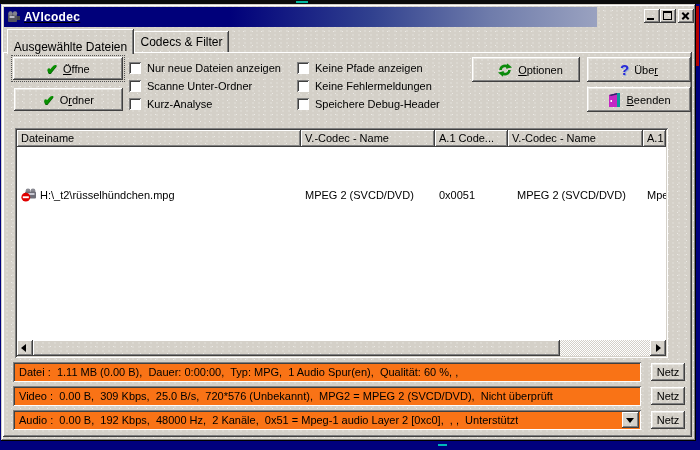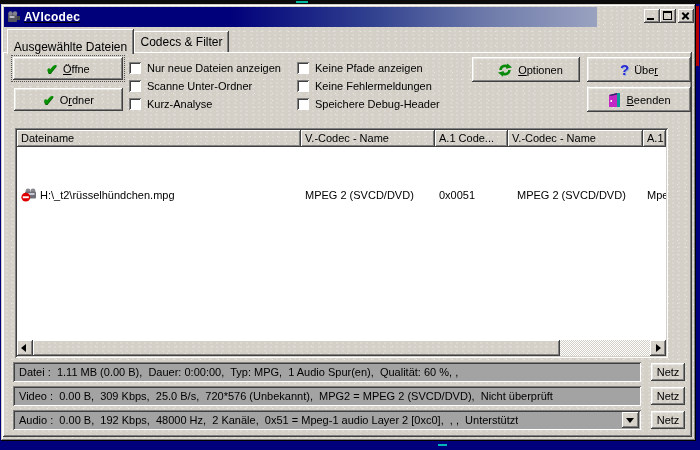--- a/index.html
+++ b/index.html
@@ -62,21 +62,21 @@
 
   #hscroll { position:absolute; left:2px; right:2px; bottom:2px; height:16px;
     background-image: conic-gradient(#ffffff 25%, #d4d0c8 0 50%, #ffffff 0 75%, #d4d0c8 0); background-size:2px 2px; }
   .sbtn { position:absolute; top:0; width:16px; height:16px; }
   .tri { position:absolute; width:0; height:0; }
   .tri-left  { left:4px; top:4px; border-top:4px solid transparent; border-bottom:4px solid transparent; border-right:5px solid #000; }
   .tri-right { left:6px; top:4px; border-top:4px solid transparent; border-bottom:4px solid transparent; border-left:5px solid #000; }
   .tri-down  { left:4px; top:6px; border-left:4px solid transparent; border-right:4px solid transparent; border-top:5px solid #000; }
   #hthumb { position:absolute; left:16px; top:0; width:527px; height:16px; }
 
-  .statusbox { position:absolute; left:13px; width:628px; height:20px; background:#a3a3a3;
+  .statusbox { position:absolute; left:13px; width:628px; height:20px; background:#f97316;
     box-shadow: inset 1px 1px 0 #808080, inset -1px -1px 0 #fff, inset 2px 2px 0 #404040;
     display:flex; align-items:center; }
   .statustext { white-space:pre; padding-left:6px; overflow:hidden; }
   #combo-drop { position:absolute; right:2px; top:2px; width:17px; height:16px; }
 </style>
 </head>
 <body>
 
 <div id="desktop">
   <div id="top-strip"></div>

